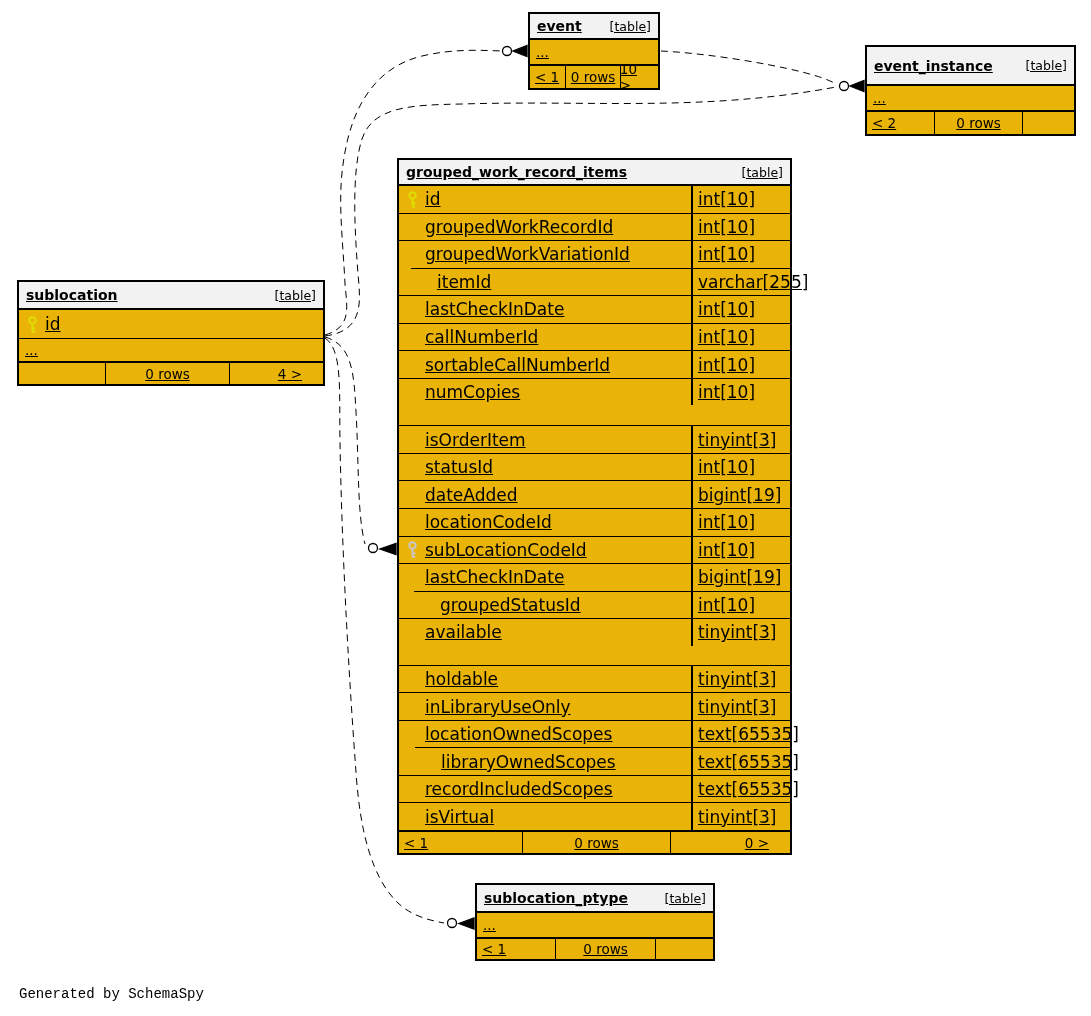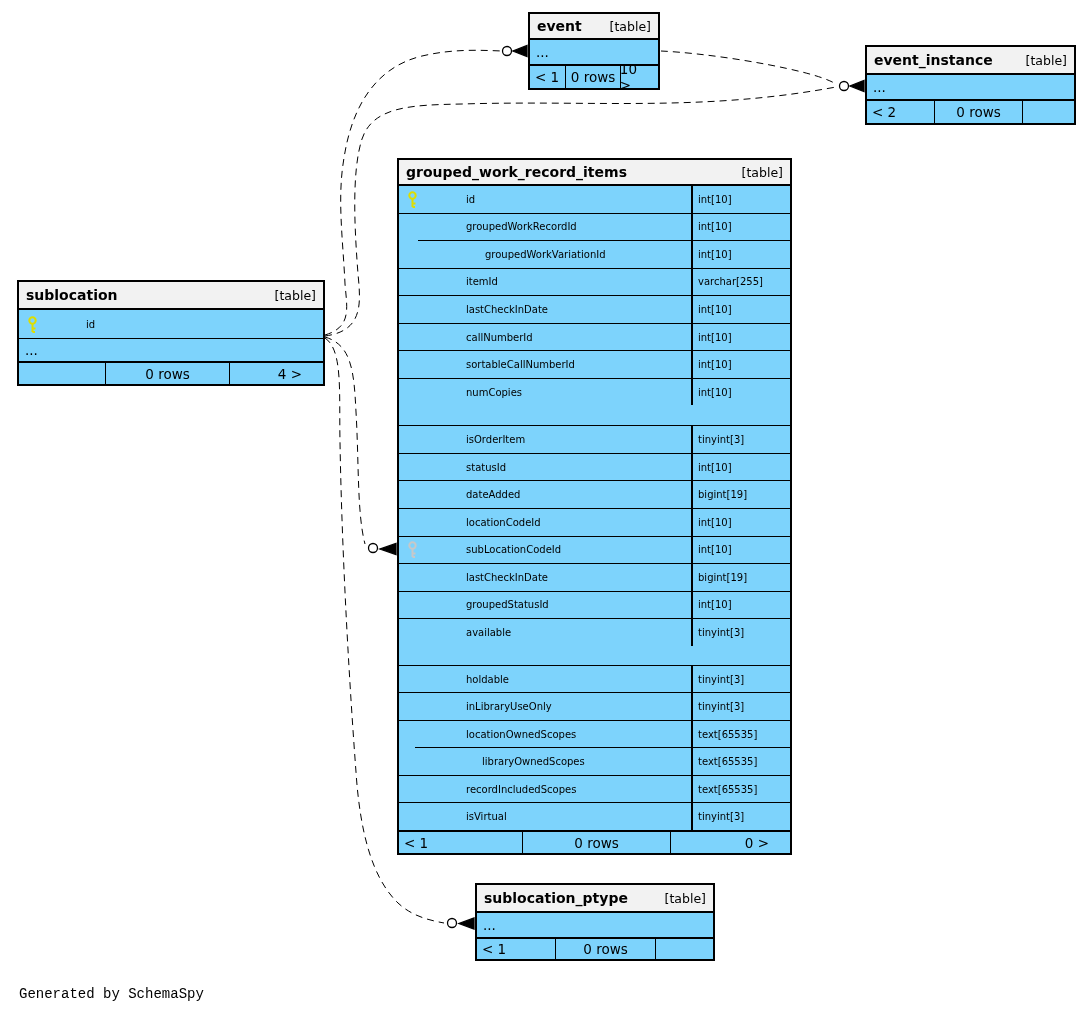--- a/index.html
+++ b/index.html
@@ -4,33 +4,33 @@
 <style>
   html,body { margin:0; padding:0; }
   body {
     width:1091px; height:1016px; position:relative;
     background:#ffffff; overflow:hidden;
     font-family:"DejaVu Sans","Liberation Sans",sans-serif;
     color:#000;
   }
   svg.edges { position:absolute; left:0; top:0; z-index:0; }
   .tbl {
-    position:absolute; background:#7dd3fc; border:2px solid #000;
-    box-sizing:border-box; z-index:1;
+    position:absolute; background:#eab308; border:2px solid #000;
+    box-sizing:border-box; z-index:1;text-decoration:underline;
   }
   .hdr {
     display:flex; justify-content:space-between; align-items:center;
     background:#f2f2f2; border-bottom:2px solid #000; padding:0 7px;
     box-sizing:border-box;
   }
   .tname { font-weight:bold; font-size:14px; white-space:nowrap; }
   .ttype { font-size:12.5px; white-space:nowrap; margin-left:10px; }
   .row {
-    display:flex; align-items:center; font-size:10px;
-    box-sizing:border-box; white-space:nowrap;gap:41px;
+    display:flex; align-items:center; font-size:17px;
+    box-sizing:border-box; white-space:nowrap;
   }
   .rows .row + .row { border-top:1px solid #000; }
   .keycell { width:26px; display:flex; justify-content:center; align-items:center; flex:none; }
   .cname { flex:1; overflow:hidden; }
   .ctype {
     flex:none; border-left:2px solid #000; align-self:stretch;
     display:flex; align-items:center; padding-left:5px; box-sizing:border-box;
   }
   .erow { padding-left:6px; font-size:13.5px; display:flex; align-items:center; box-sizing:border-box; }
   .ftr {
@@ -82,21 +82,21 @@
   </div>
   <div class="erow" style="height:24px;">...</div>
   <div class="ftr" style="height:24px;">
     <span class="fcell f-left" style="width:35px;">&lt; 1</span>
     <span class="fcell f-center" style="width:55px;">0 rows</span>
     <span class="fcell f-right" style="width:38px;">10 &gt;</span>
   </div>
 </div>
 
 <div class="tbl" style="left:865px; top:45px; width:211px;">
-  <div class="hdr" style="height:28px;">
+  <div class="hdr" style="height:39px;">
     <span class="tname">event_instance</span>
     <span class="ttype">[table]</span>
   </div>
   <div class="erow" style="height:24px;">...</div>
   <div class="ftr" style="height:24px;">
     <span class="fcell f-left" style="width:67px;">&lt; 2</span>
     <span class="fcell f-center" style="width:88px;">0 rows</span>
     <span class="fcell f-right" style="width:52px;"></span>
   </div>
 </div>
@@ -154,34 +154,34 @@
           <svg width="11" height="17" viewBox="0 0 11 17" fill="none" stroke-width="2">
             <circle cx="5.5" cy="4.5" r="3.2"></circle>
               <path d="M5.5 8 L5.5 16 M5.5 12.5 L8.5 12.5 M5.5 16 L8 16"></path>
           </svg>
         </span>
         </span>
         <span class="cname">groupedWorkRecordId</span>
         <span class="ctype" style="width:99px;">int[10]</span>
       </div>
 
-      <div class="row" style="flex:1;margin-left:19px;">
+      <div class="row" style="flex:1;">
         <span class="keycell">
           <span class="keyicon none">
           <svg width="11" height="17" viewBox="0 0 11 17" fill="none" stroke-width="2">
             <circle cx="5.5" cy="4.5" r="3.2"></circle>
               <path d="M5.5 8 L5.5 16 M5.5 12.5 L8.5 12.5 M5.5 16 L8 16"></path>
           </svg>
         </span>
         </span>
         <span class="cname">groupedWorkVariationId</span>
         <span class="ctype" style="width:99px;">int[10]</span>
       </div>
 
-      <div class="row" style="flex:1;">
+      <div class="row" style="flex:1;margin-left:12px;">
         <span class="keycell">
           <span class="keyicon none">
           <svg width="11" height="17" viewBox="0 0 11 17" fill="none" stroke-width="2">
             <circle cx="5.5" cy="4.5" r="3.2"></circle>
               <path d="M5.5 8 L5.5 16 M5.5 12.5 L8.5 12.5 M5.5 16 L8 16"></path>
           </svg>
         </span>
         </span>
         <span class="cname">itemId</span>
         <span class="ctype" style="width:99px;">varchar[255]</span>
@@ -310,21 +310,21 @@
           <svg width="11" height="17" viewBox="0 0 11 17" fill="none" stroke-width="2">
             <circle cx="5.5" cy="4.5" r="3.2"></circle>
               <path d="M5.5 8 L5.5 16 M5.5 12.5 L8.5 12.5 M5.5 16 L8 16"></path>
           </svg>
         </span>
         </span>
         <span class="cname">lastCheckInDate</span>
         <span class="ctype" style="width:99px;">bigint[19]</span>
       </div>
 
-      <div class="row" style="flex:1;">
+      <div class="row" style="flex:1;margin-left:15px;">
         <span class="keycell">
           <span class="keyicon none">
           <svg width="11" height="17" viewBox="0 0 11 17" fill="none" stroke-width="2">
             <circle cx="5.5" cy="4.5" r="3.2"></circle>
               <path d="M5.5 8 L5.5 16 M5.5 12.5 L8.5 12.5 M5.5 16 L8 16"></path>
           </svg>
         </span>
         </span>
         <span class="cname">groupedStatusId</span>
         <span class="ctype" style="width:99px;">int[10]</span>

